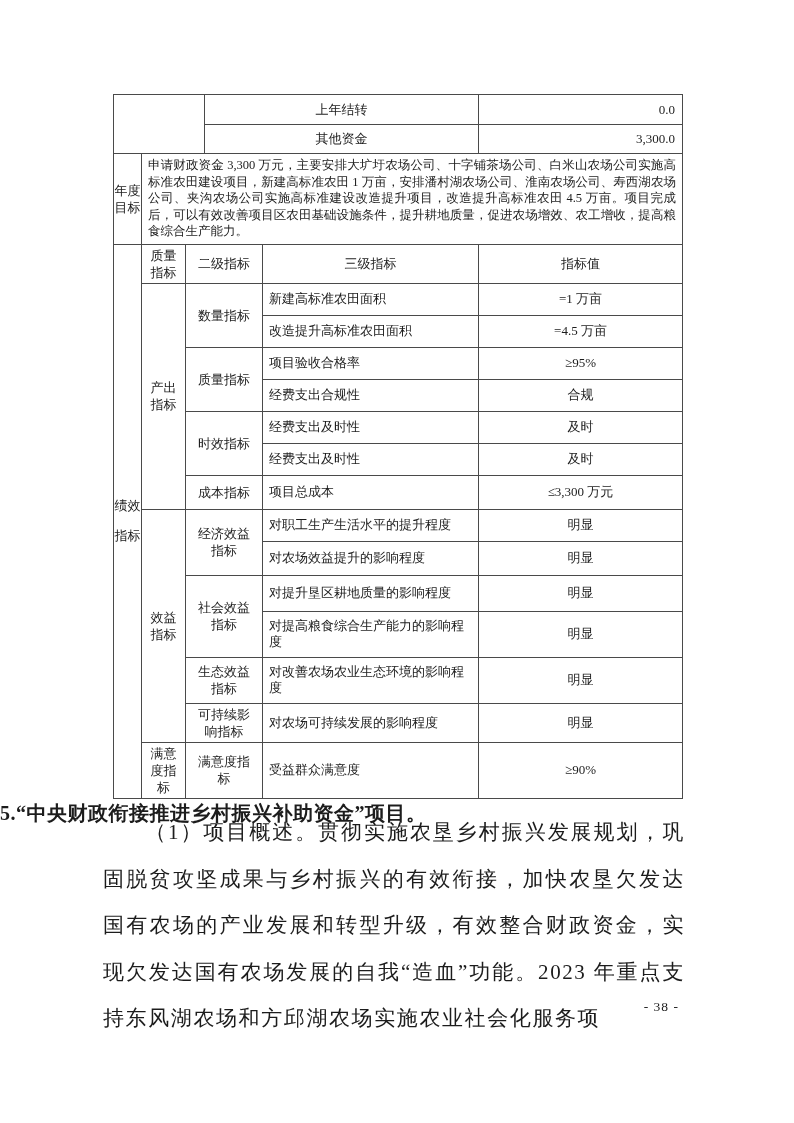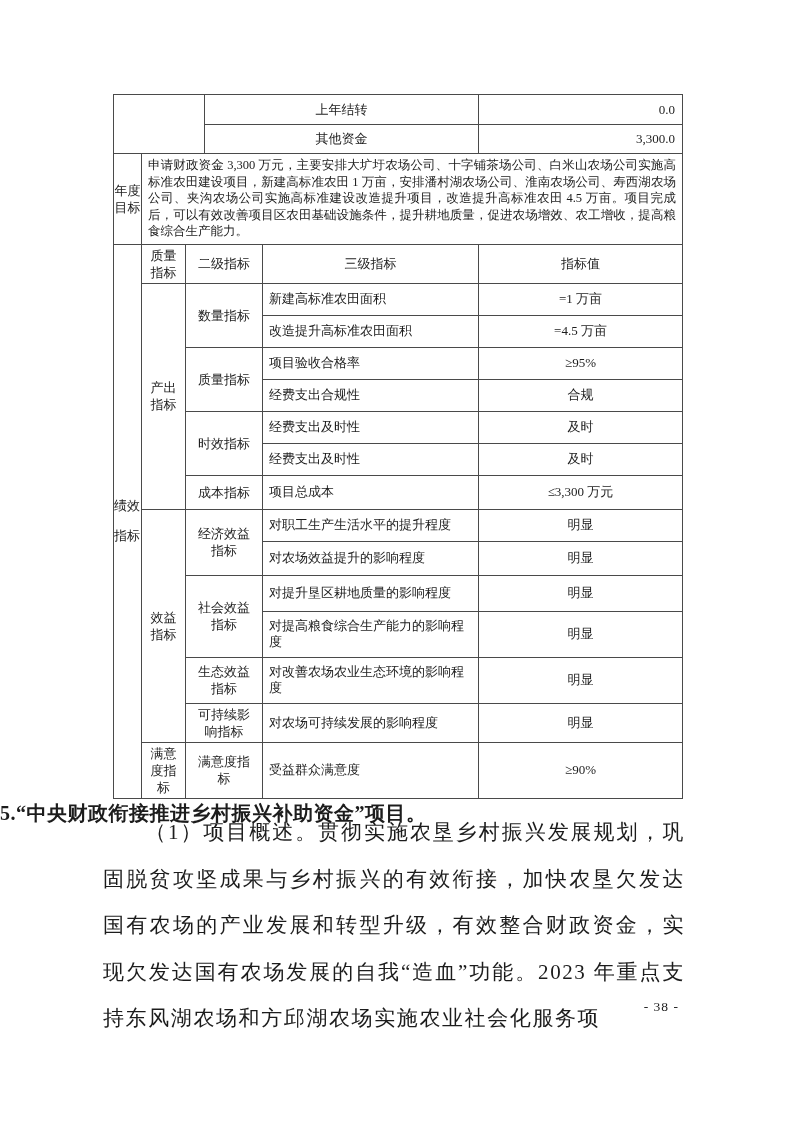--- a/index.html
+++ b/index.html
@@ -30,21 +30,21 @@
   .goal-text {
     font-size:12.5px; line-height:16.6px;
     text-align:justify; padding:3px 6px 4px 6px;
   }
   
   .t2 tr { height:32px; }
   .t2 tr.h34 { height:34px; }
   .t2 tr.h36 { height:36px; }
   .t2 tr.h46 { height:46px; }
   .t2 tr.h50 { height:50px; }
-  .side-label { line-height:30px; padding:0; }
+  .side-label { line-height:30px; text-align:center; padding:0; }
   .lvl { text-align:center; padding:2px 7px; line-height:17px; }
   .l3  { text-align:left; padding:2px 6px; line-height:16px;margin-left:34px; }
   .section-heading {
     position:absolute; left:0; top:800px; width:100%;
     font-weight:700; font-size:20px;
     letter-spacing:0.5px;
   }
   .body-paragraph {
     position:absolute; left:103px; top:809px; width:582px;
     font-size:21px; line-height:46.5px; letter-spacing:1.6px;

